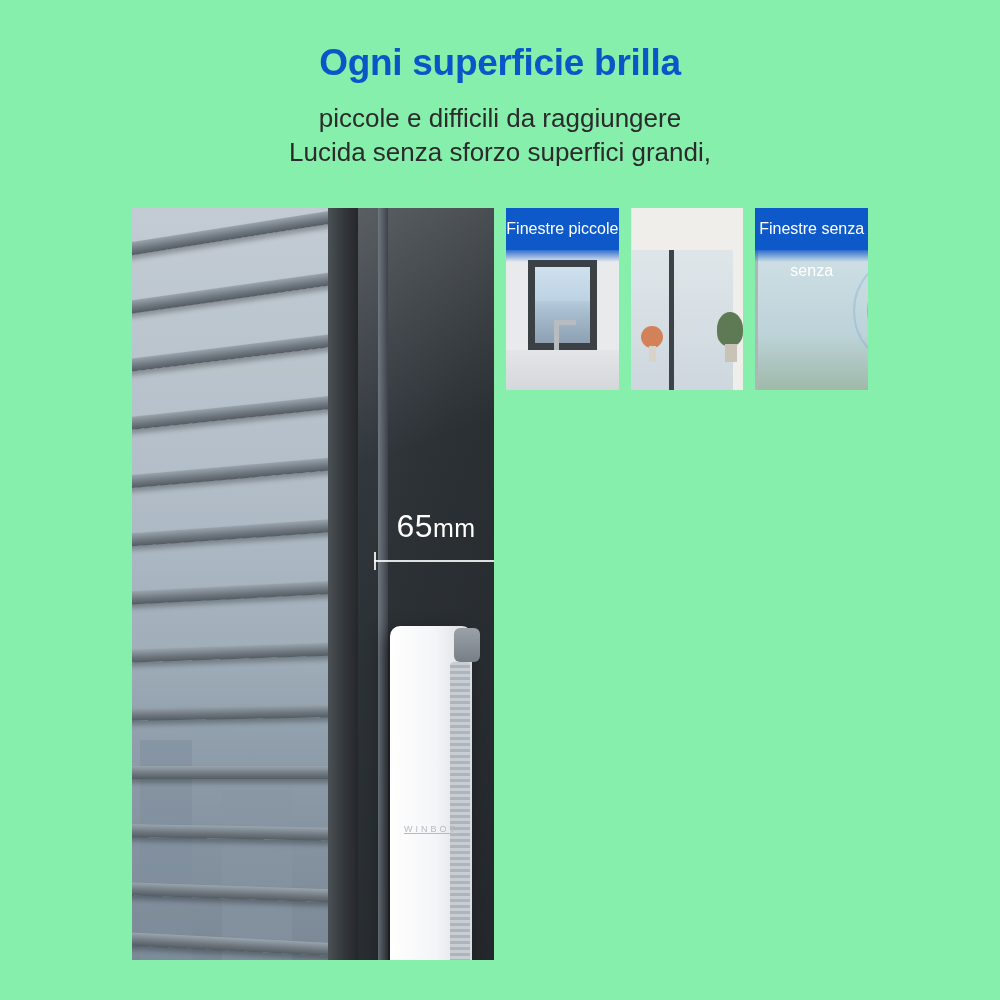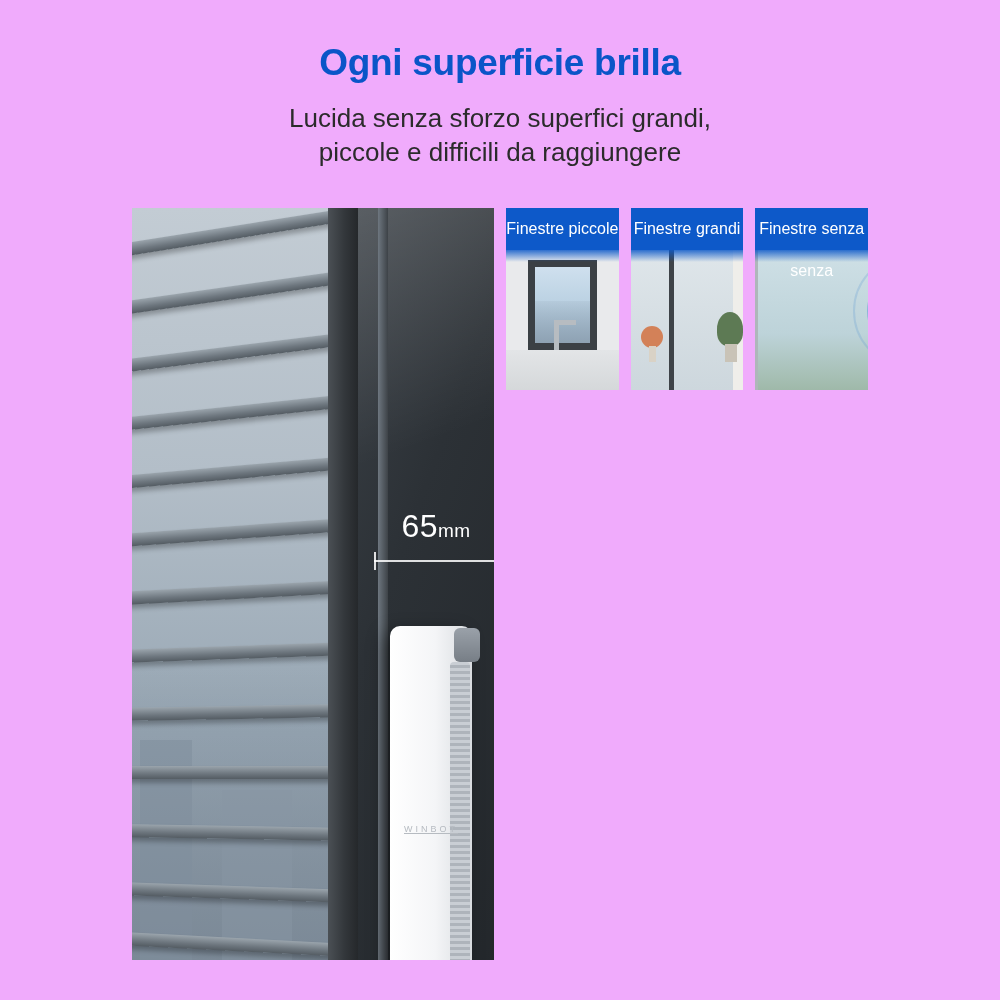--- a/index.html
+++ b/index.html
@@ -5,21 +5,21 @@
   * { box-sizing: border-box; margin: 0; padding: 0; }
   html, body {
     width: 1000px; height: 1000px;
     background: #f2f3f4;
     font-family: "Liberation Sans", sans-serif;
     overflow: hidden;
   }
   .page {
     position: relative;
     width: 1000px; height: 1000px;
-    background: #f0abfc;
+    background: #86efac;
   }
 
   
   .header { padding-top: 42px; text-align: center; }
   .title {
     font-size: 37px;
     font-weight: bold;
     color: #0a55c8;
     letter-spacing: -0.3px;
     line-height: 1.15;
@@ -126,21 +126,21 @@
   }
   
   .meas {
     position: absolute; left: 238px; top: 300px; width: 132px; height: 74px;
     z-index: 5;
   }
   .meas .lbl {
     color: #ffffff; font-size: 32px; letter-spacing: 0.5px;
     text-align: center;
   }
-  .meas .lbl small { font-size: 19px; }
+  .meas .lbl small { font-size: 25px; }
   .meas .barline {
     position: absolute; left: 4px; right: 4px; top: 52px; height: 2px;
     background: rgba(255,255,255,0.85);
   }
   .meas .tick {
     position: absolute; top: 44px; width: 2px; height: 18px;
     background: rgba(255,255,255,0.85);
   }
   .meas .tick.l { left: 4px; }
 
@@ -333,22 +333,22 @@
   }
 </style>
 </head>
 <body>
 
 <div class="page">
 
   <div class="header">
     <div class="title">Ogni superficie brilla</div>
     <div class="subtitle">
+      <div>piccole e difficili da raggiungere</div>
       <div>Lucida senza sforzo superfici grandi,</div>
-      <div>piccole e difficili da raggiungere</div>
     </div>
   </div>
 
   <div class="gallery">
 
     <div class="col-left">
       <div class="card big">
         <div class="big-scene">
           <div class="sky"></div>
           <div class="city"></div>
@@ -426,21 +426,20 @@
               <b></b>
               <i></i>
             </div>
           <div class="flower">
               <b></b>
               <i></i>
             </div>
           <div class="robot"></div>
           <div class="cord"></div>
         </div>
-        <div class="cap">Finestre grandi</div>
       </div>
 
       <div class="card small">
         <div class="s3">
           <div class="wallL"></div>
           <div class="tiles"></div>
           <div class="edge"></div>
           <div class="glassR"></div>
           <div class="ring r2"></div>
           <div class="ring r1"></div>

